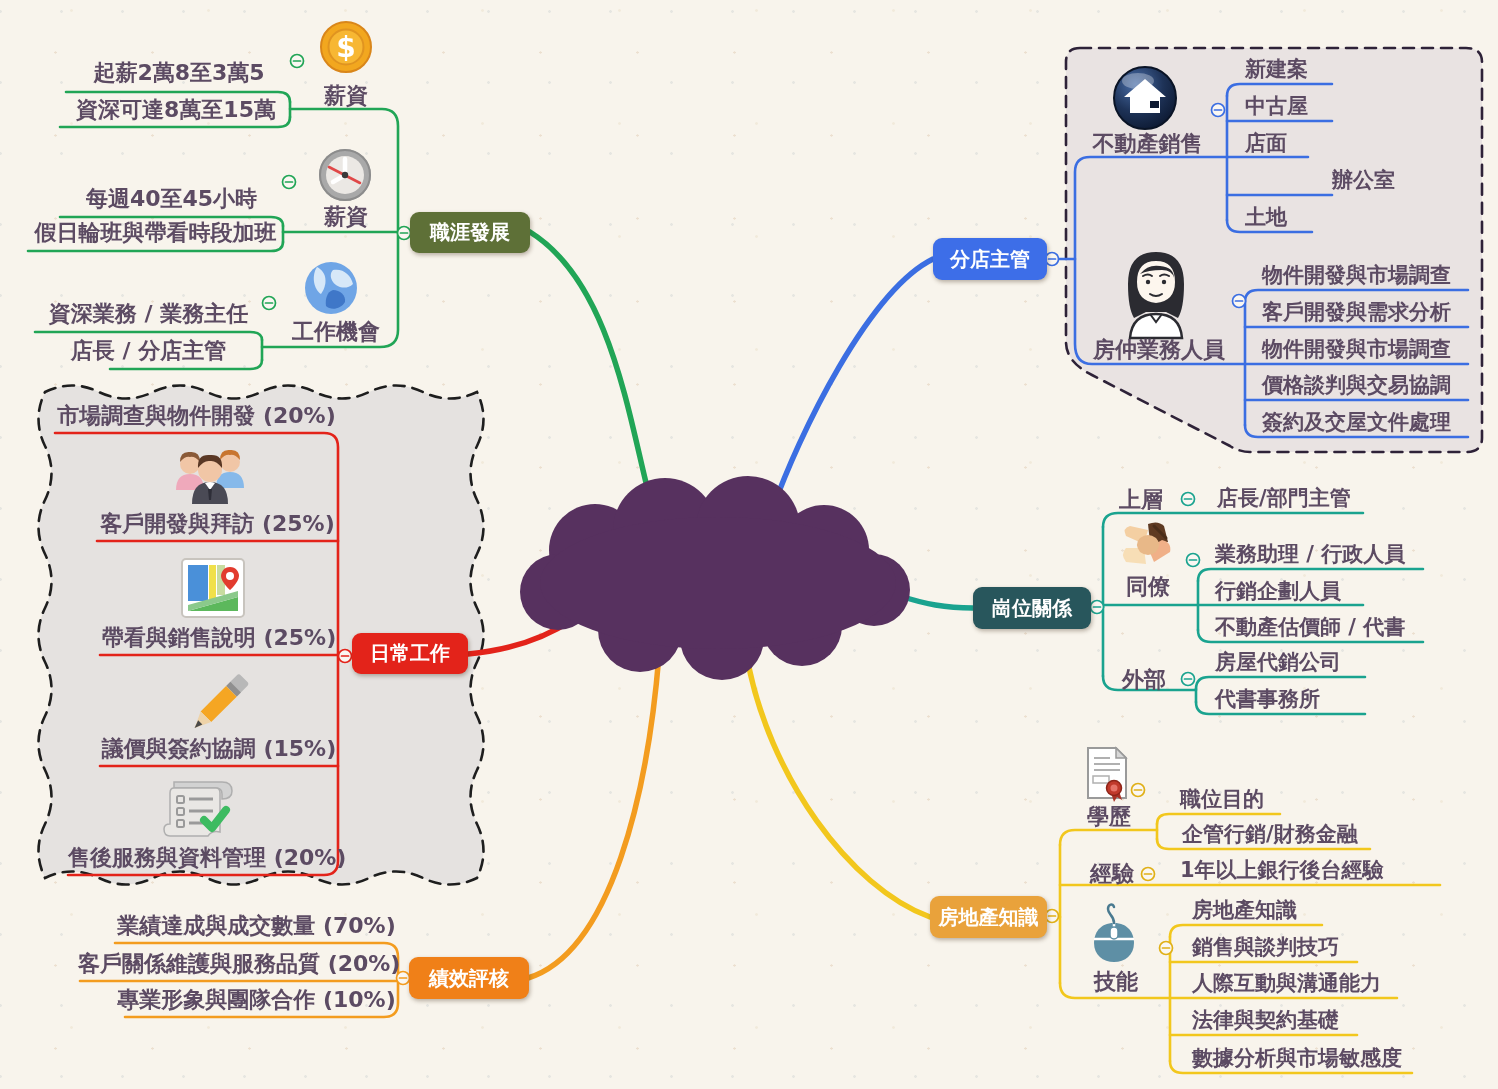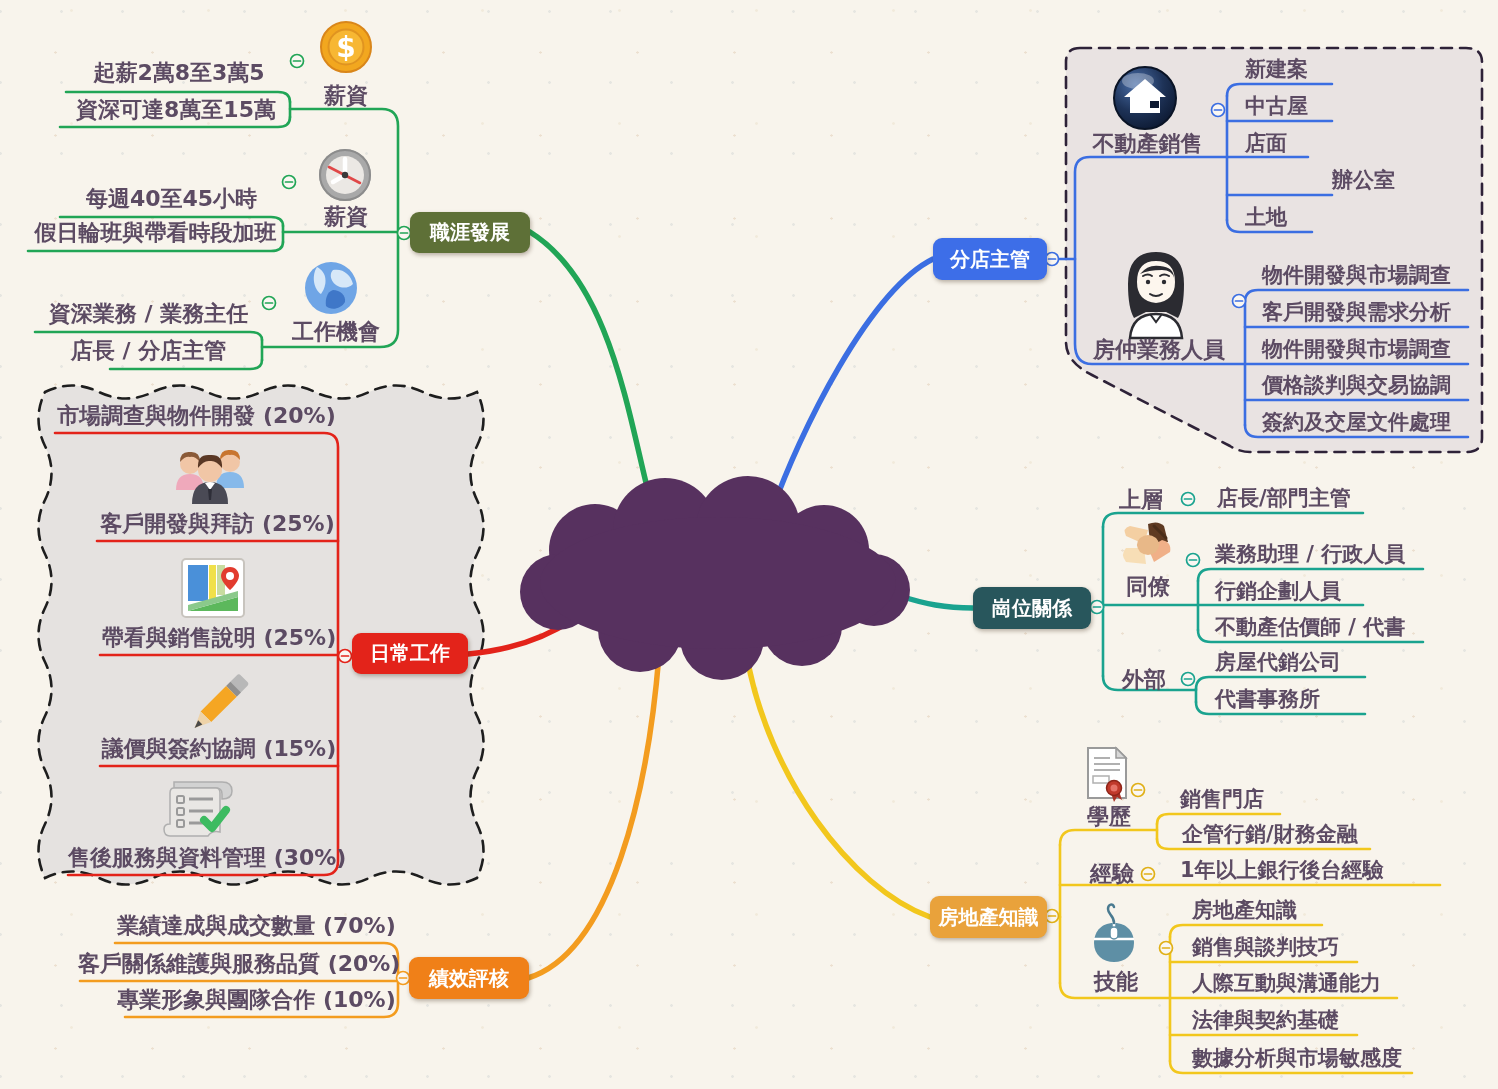--- a/index.html
+++ b/index.html
@@ -373,38 +373,38 @@
 <div class="abs leaf sm t-l" style="left:1262px;top:262px;width:210px;">物件開發與市場調查</div>
 <div class="abs leaf sm t-l" style="left:1262px;top:299px;width:210px;">客戶開發與需求分析</div>
 <div class="abs leaf sm t-l" style="left:1262px;top:336px;width:210px;">物件開發與市場調查</div>
 <div class="abs leaf sm t-l" style="left:1262px;top:372px;width:210px;">價格談判與交易協調</div>
 <div class="abs leaf sm t-l" style="left:1262px;top:409px;width:210px;">簽約及交屋文件處理</div>
 
 <div class="abs leaf t-c" style="left:55px;top:403px;width:283px;">市場調查與物件開發 (20%)</div>
 <div class="abs leaf t-c" style="left:97px;top:511px;width:241px;">客戶開發與拜訪 (25%)</div>
 <div class="abs leaf t-c" style="left:100px;top:625px;width:238px;">帶看與銷售說明 (25%)</div>
 <div class="abs leaf t-c" style="left:100px;top:736px;width:238px;">議價與簽約協調 (15%)</div>
-<div class="abs leaf t-c" style="left:68px;top:845px;width:270px;">售後服務與資料管理 (30%)</div>
+<div class="abs leaf t-c" style="left:68px;top:845px;width:270px;">售後服務與資料管理 (20%)</div>
 
 <div class="abs nlabel" style="left:1118px;top:487px;width:46px;">上層</div>
 <div class="abs leaf sm t-l" style="left:1217px;top:485px;width:170px;">店長/部門主管</div>
 <div class="abs nlabel" style="left:1125px;top:574px;width:46px;">同僚</div>
 <div class="abs leaf sm t-l" style="left:1215px;top:541px;width:215px;">業務助理 / 行政人員</div>
 <div class="abs leaf sm t-l" style="left:1215px;top:578px;width:215px;">行銷企劃人員</div>
 <div class="abs leaf sm t-l" style="left:1215px;top:614px;width:215px;">不動產估價師 / 代書</div>
 <div class="abs nlabel" style="left:1121px;top:667px;width:46px;">外部</div>
 <div class="abs leaf sm t-l" style="left:1215px;top:649px;width:170px;">房屋代銷公司</div>
 <div class="abs leaf sm t-l" style="left:1215px;top:686px;width:170px;">代書事務所</div>
 
 <div class="abs leaf t-c" style="left:115px;top:913px;width:283px;">業績達成與成交數量 (70%)</div>
 <div class="abs leaf t-c" style="left:78px;top:951px;width:320px;">客戶關係維護與服務品質 (20%)</div>
 <div class="abs leaf t-c" style="left:115px;top:987px;width:283px;">專業形象與團隊合作 (10%)</div>
 
 <div class="abs nlabel" style="left:1085px;top:804px;width:48px;">學歷</div>
-<div class="abs leaf sm t-l" style="left:1180px;top:786px;width:200px;">銷售門店</div>
+<div class="abs leaf sm t-l" style="left:1180px;top:786px;width:200px;">職位目的</div>
 <div class="abs leaf sm t-l" style="left:1182px;top:821px;width:200px;">企管行銷/財務金融</div>
 <div class="abs nlabel" style="left:1088px;top:861px;width:48px;">經驗</div>
 <div class="abs leaf sm t-l" style="left:1180px;top:857px;width:230px;">1年以上銀行後台經驗</div>
 <div class="abs nlabel" style="left:1092px;top:969px;width:48px;">技能</div>
 <div class="abs leaf sm t-l" style="left:1192px;top:897px;width:220px;">房地產知識</div>
 <div class="abs leaf sm t-l" style="left:1192px;top:934px;width:220px;">銷售與談判技巧</div>
 <div class="abs leaf sm t-l" style="left:1192px;top:970px;width:220px;">人際互動與溝通能力</div>
 <div class="abs leaf sm t-l" style="left:1192px;top:1007px;width:220px;">法律與契約基礎</div>
 <div class="abs leaf sm t-l" style="left:1192px;top:1045px;width:230px;">數據分析與市場敏感度</div>
 

